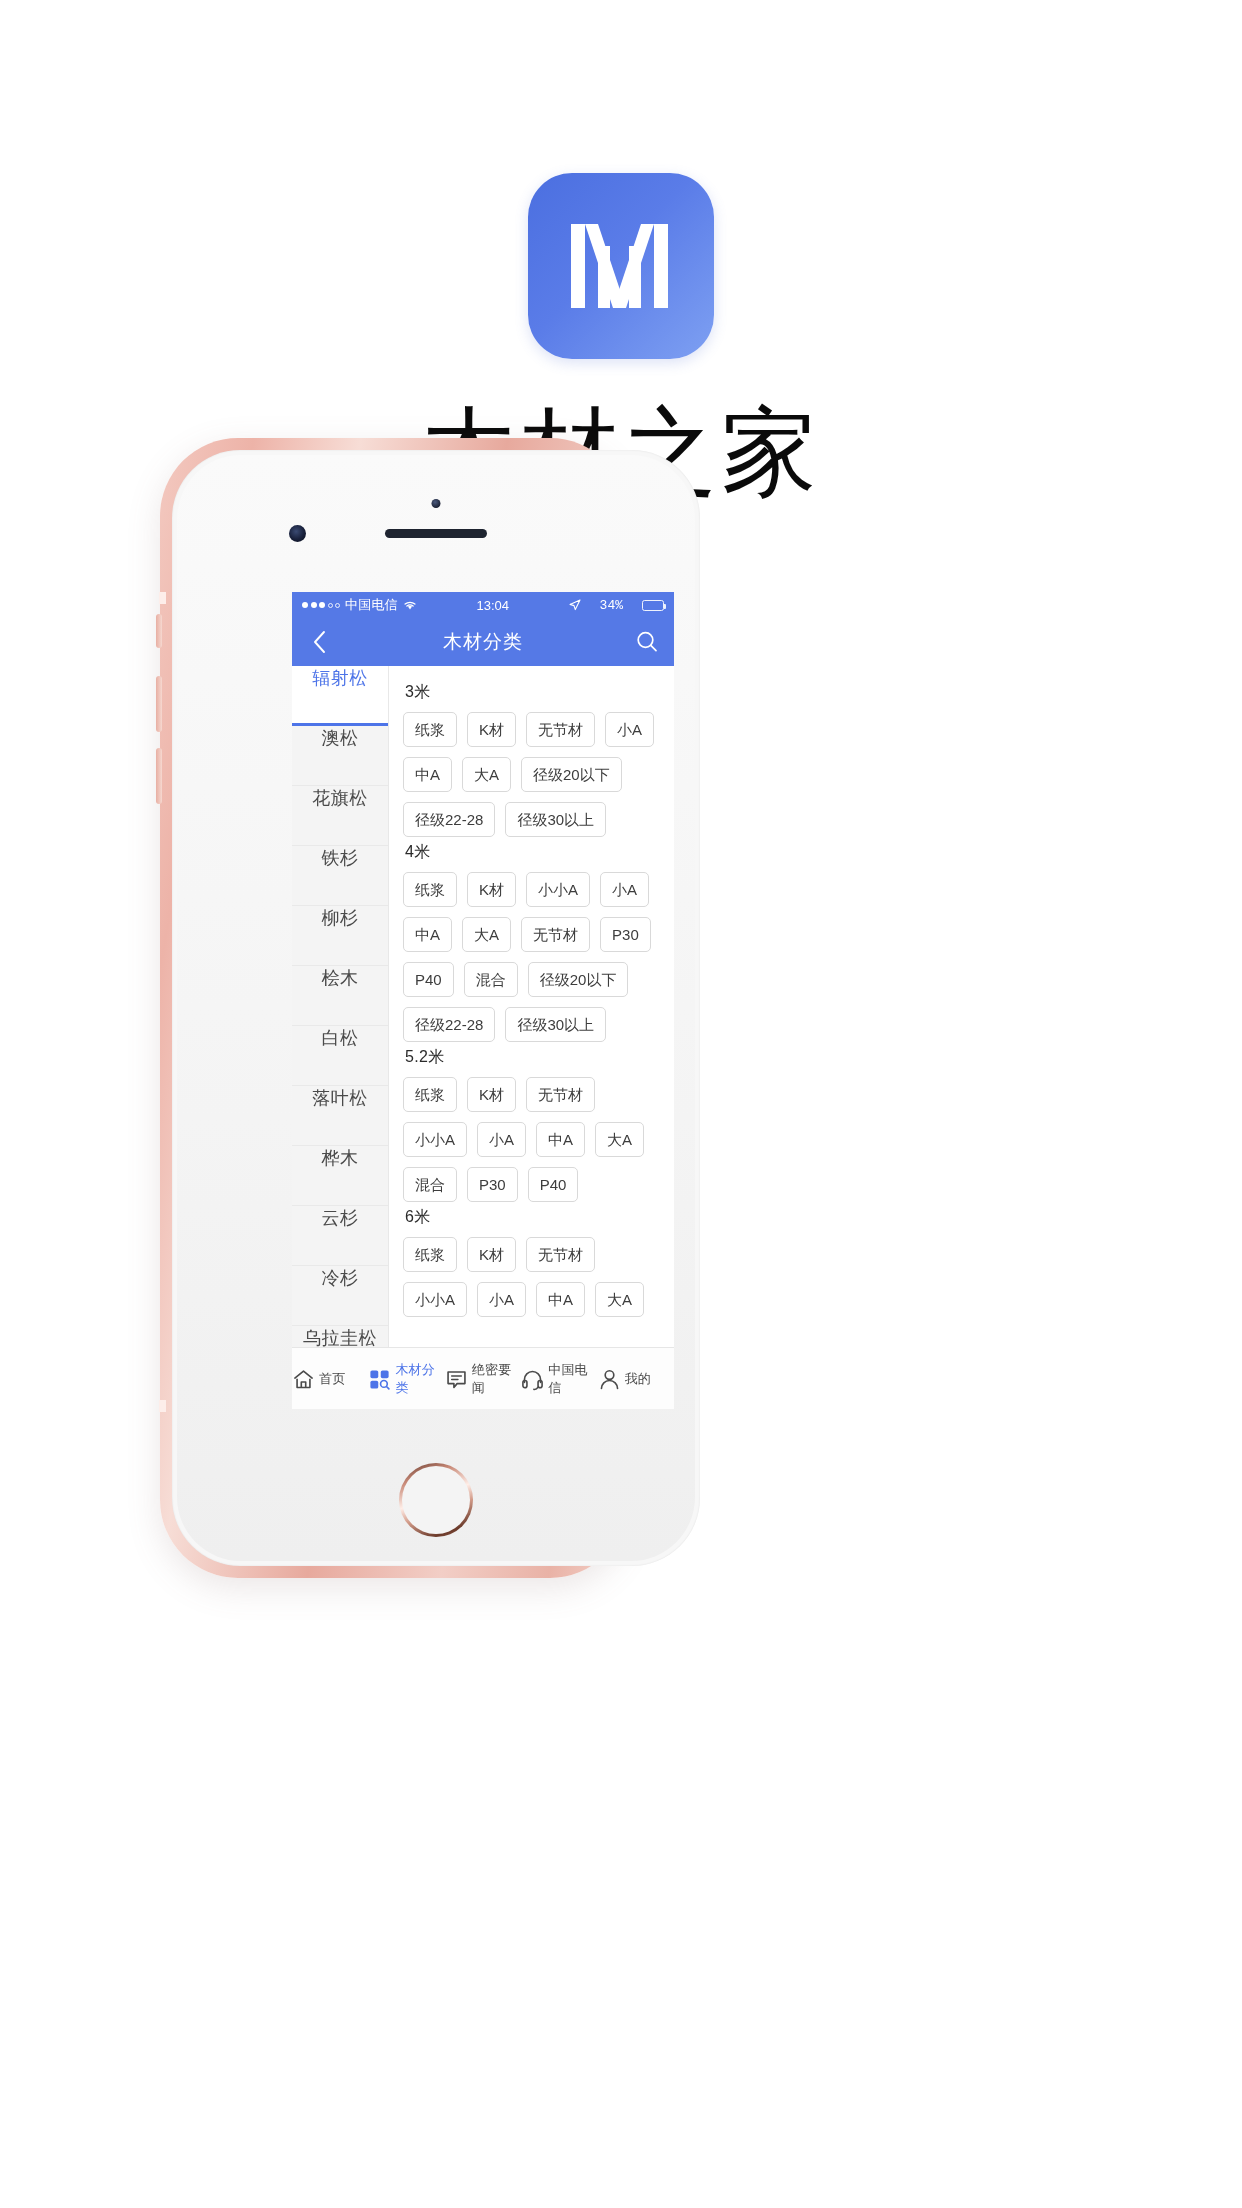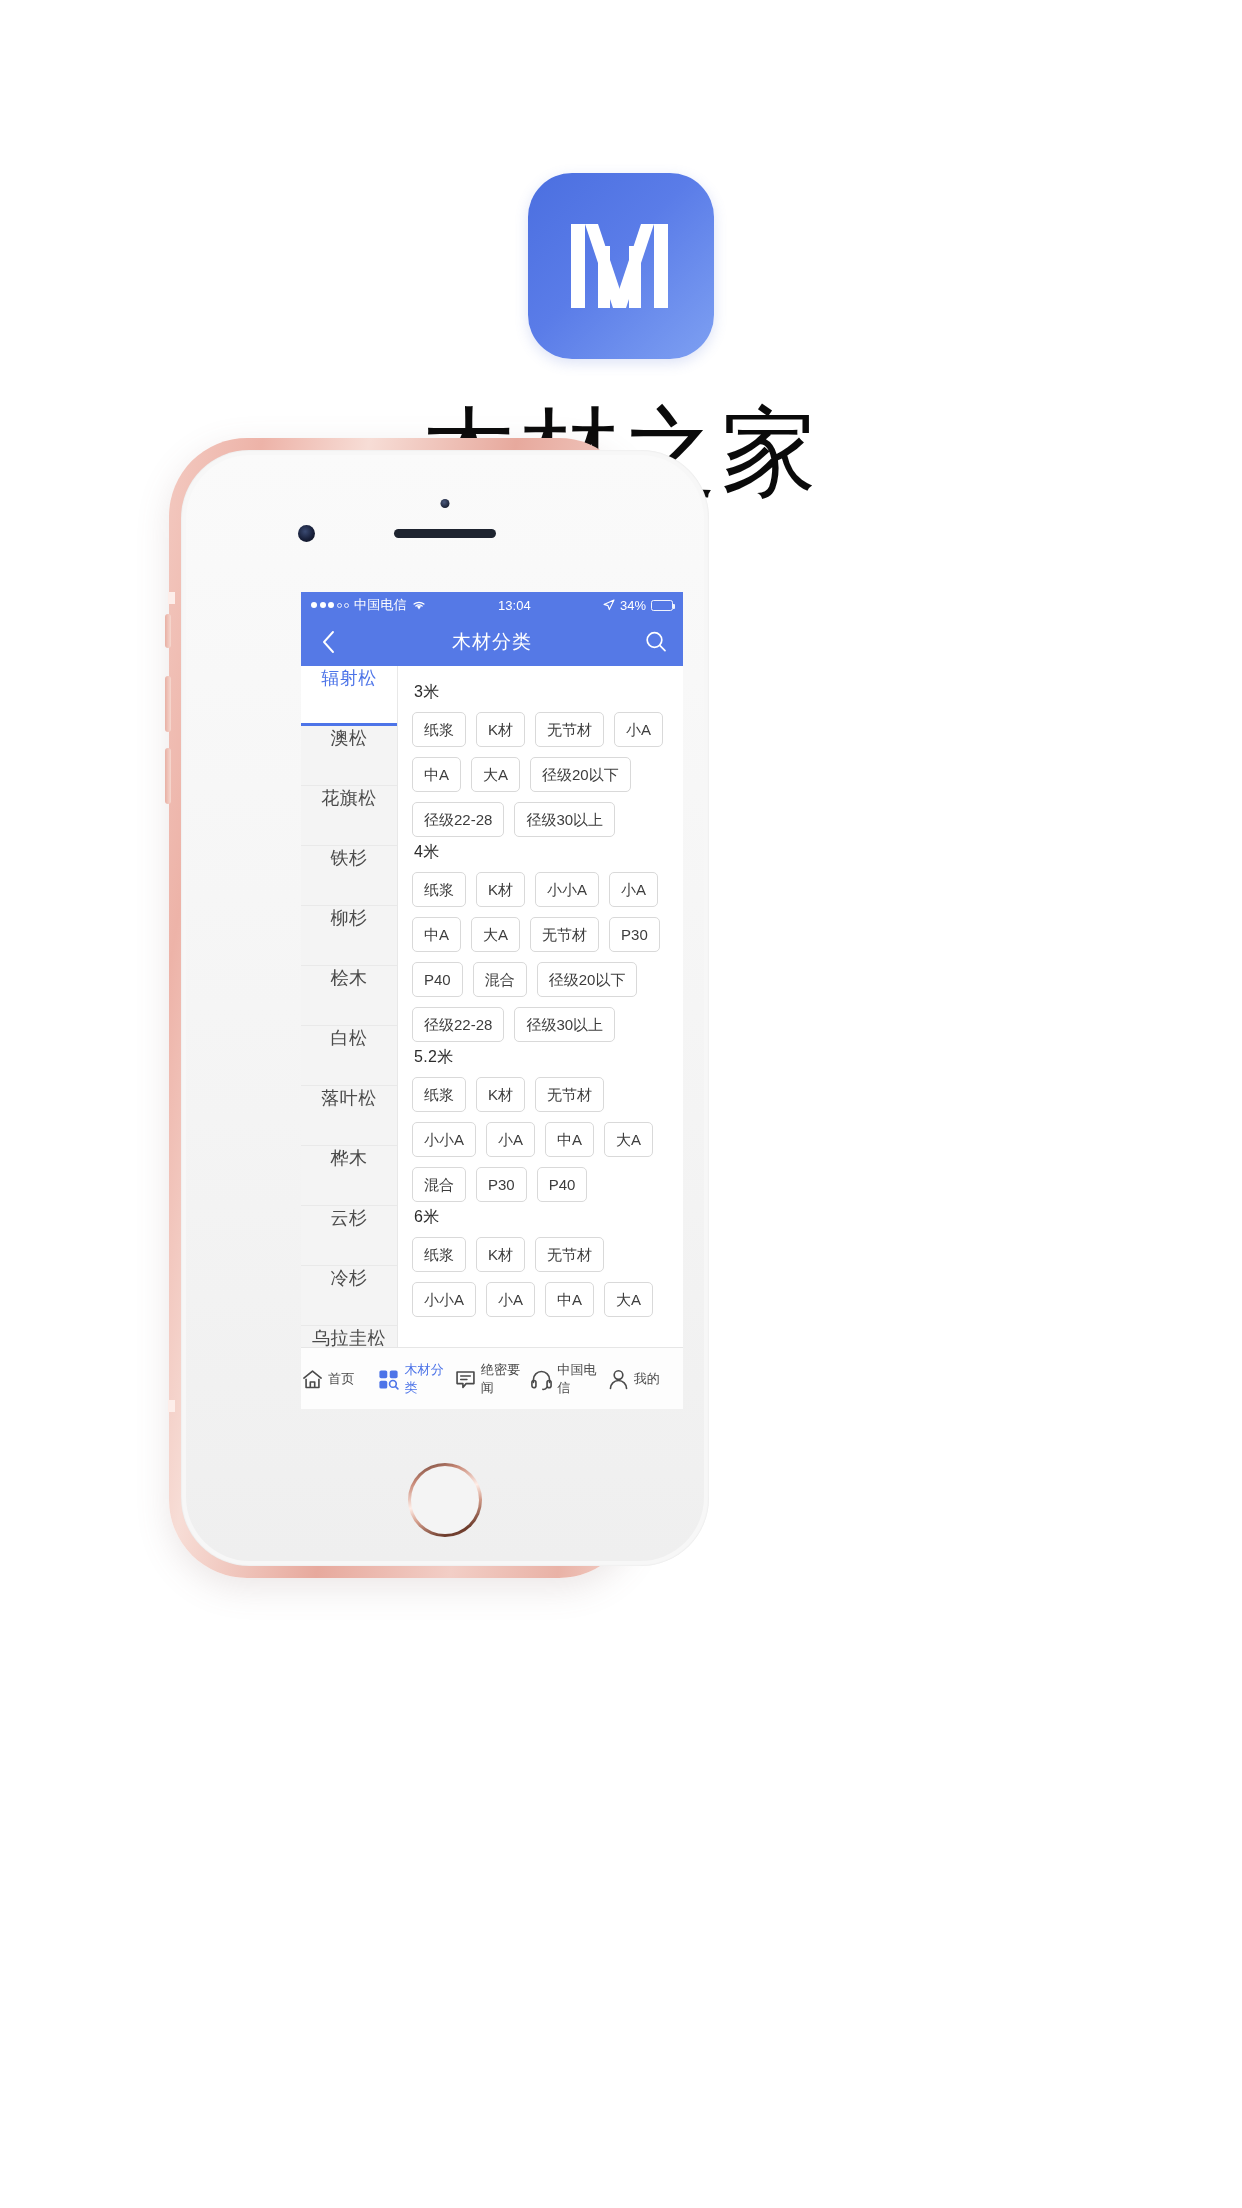--- a/index.html
+++ b/index.html
@@ -30,21 +30,21 @@
     margin-top: 43px;
     font-size: 96px; line-height: 1.06;
     letter-spacing: 4px;
     color: #0a0a0a;
     font-weight: 400;
     font-family: "DejaVu Sans", "Liberation Sans", sans-serif;
   }
 
   
   .phone {
-    position: absolute; left: 169px; top: 438px;
+    position: absolute; left: 160px; top: 438px;
     width: 468px; height: 1140px;
   }
   .phone-body {
     position: absolute; inset: 0;
     border-radius: 78px;
     background: linear-gradient(100deg,#f3c9c0 0%, #edb3a8 14%, #f7ddd6 30%, #e7a99d 52%, #f2cec6 72%, #e9b2a6 88%, #f5d5cd 100%);
     box-shadow: 0 10px 34px rgba(130,100,100,0.16);
   }
   .phone-inner {
     position: absolute; left: 12px; top: 12px;
@@ -124,21 +124,21 @@
     height: 26px; background: #5579e6; color: #fff;
     display: flex; align-items: center; padding: 0 10px;
     font-size: 13px; flex: none;
   }
   .sb-left { display: flex; align-items: center; gap: 5px; }
   .dots { display: flex; align-items: center; gap: 2.5px; }
   .dot { width: 6px; height: 6px; border-radius: 50%; background:#fff; }
   .dot.hollow { background: transparent; border: 1px solid rgba(255,255,255,.85); width:5px;height:5px;}
   .carrier { font-size: 13px; letter-spacing: .2px; }
   .sb-center { flex: 1; text-align: center; font-size: 13px; font-weight: 500; }
-  .sb-right { display:flex; align-items:center; gap:5px; font-size:13px;}
+  .sb-right { display:flex; align-items:center; gap:19px; font-size:13px;font-family:Liberation Mono, monospace;}
   .batt { width: 22px; height: 11px; border: 1px solid rgba(255,255,255,.9); border-radius: 2.5px; position: relative; padding:1px;}
   .batt::after { content:""; position:absolute; right:-3px; top:3px; width:2px;height:5px;background:rgba(255,255,255,.9); border-radius:0 1px 1px 0;}
   .batt-fill { height:100%; background:#fff; border-radius:1px; }
 
   
   .navbar {
     height: 48px; background: #5579e6; color: #fff;
     display: flex; align-items: center; padding: 0 12px; flex: none;
     position: relative;
   }

